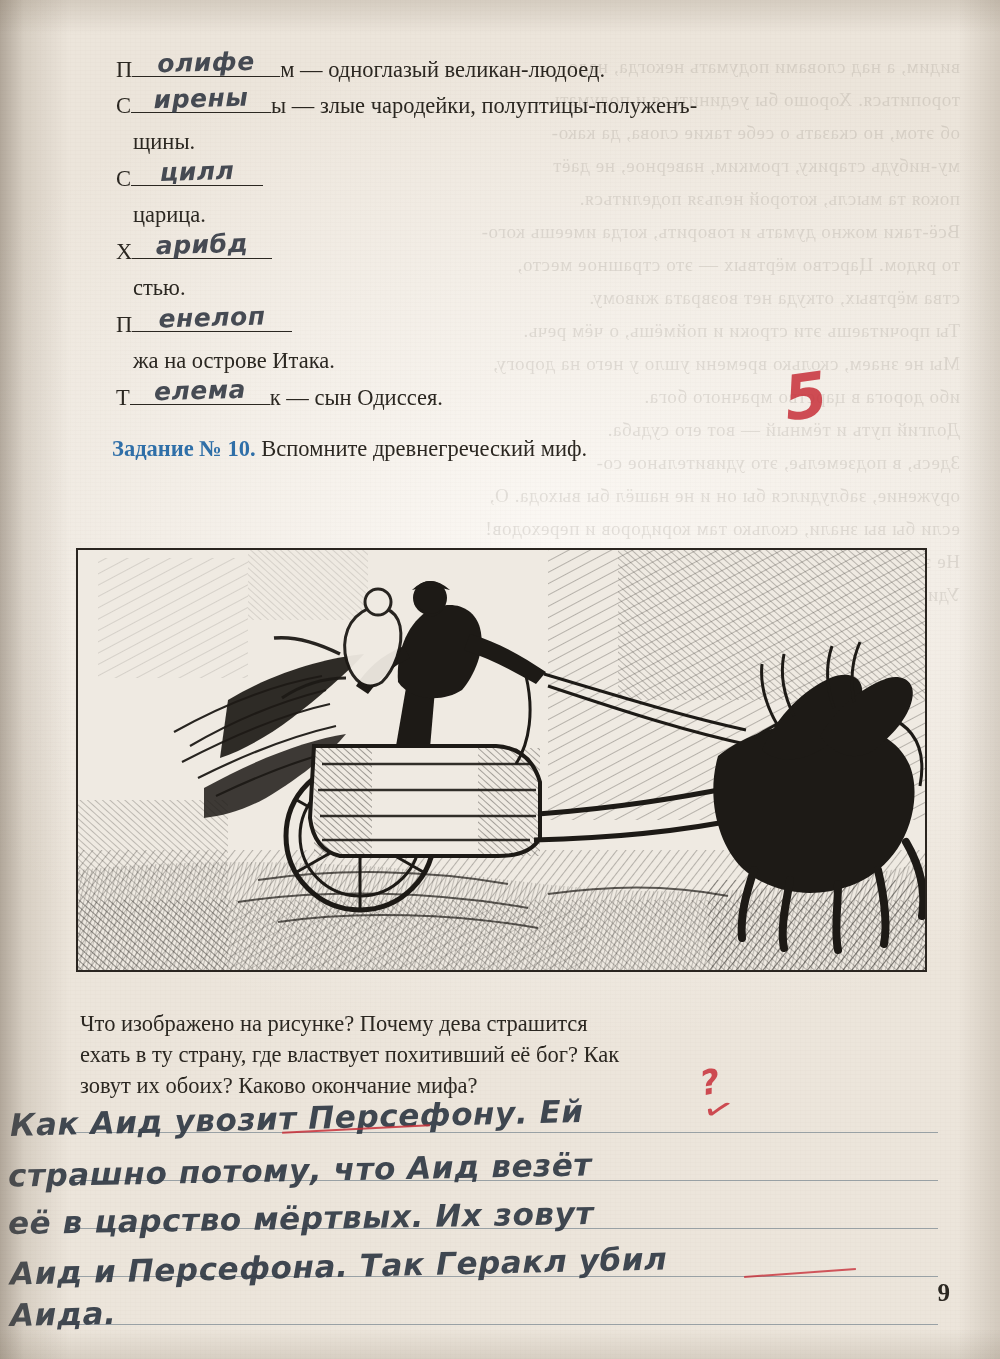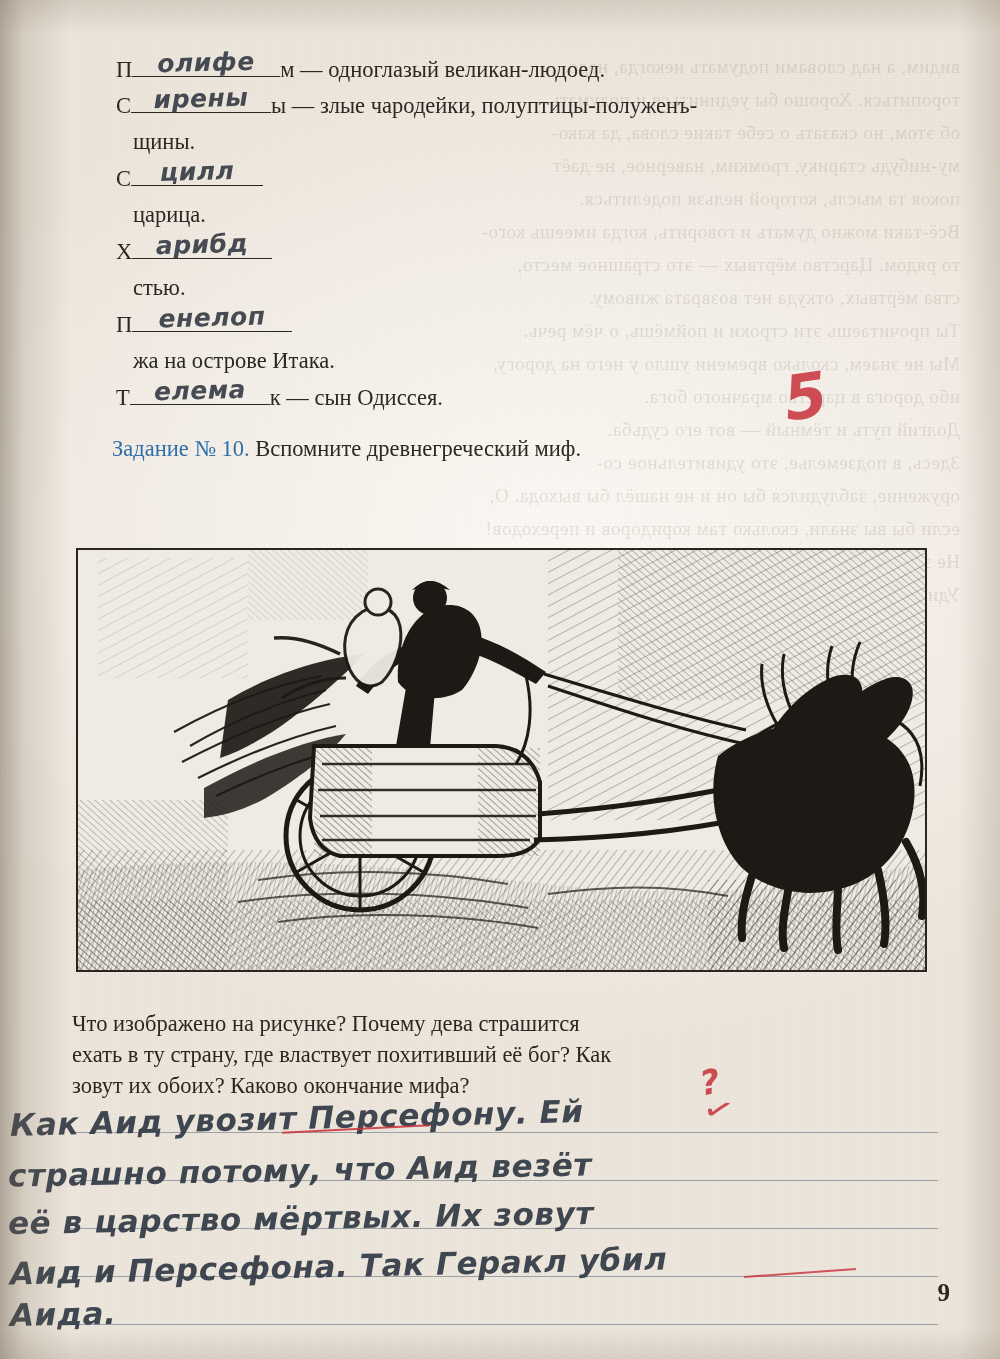--- a/index.html
+++ b/index.html
@@ -123,41 +123,41 @@
     pointer-events: none;
     opacity: .88;
   }
 
   .task-head {
     margin-top: 16px;
     margin-bottom: 2px;
   }
   .task-label {
     color: #2f6fa8;
-    font-weight: normal;
+    font-weight: bold;
   }
   .task-body { margin-bottom: 4px; }
 
   
   #figure {
     position: absolute;
     left: 76px;
     top: 548px;
     width: 847px;
     height: 420px;
     border: 2.5px solid #2a2520;
     background: #efeae2;
     overflow: hidden;
   }
   #figure svg { display: block; }
 
   
   #question {
     position: absolute;
-    left: 72px;
+    left: 80px;
     top: 1008px;
     width: 832px;
     color: #2b2721;
     font-size: 22.5px;
     line-height: 31px;
     text-align: justify;
   }
 
   
   #answer-area {

